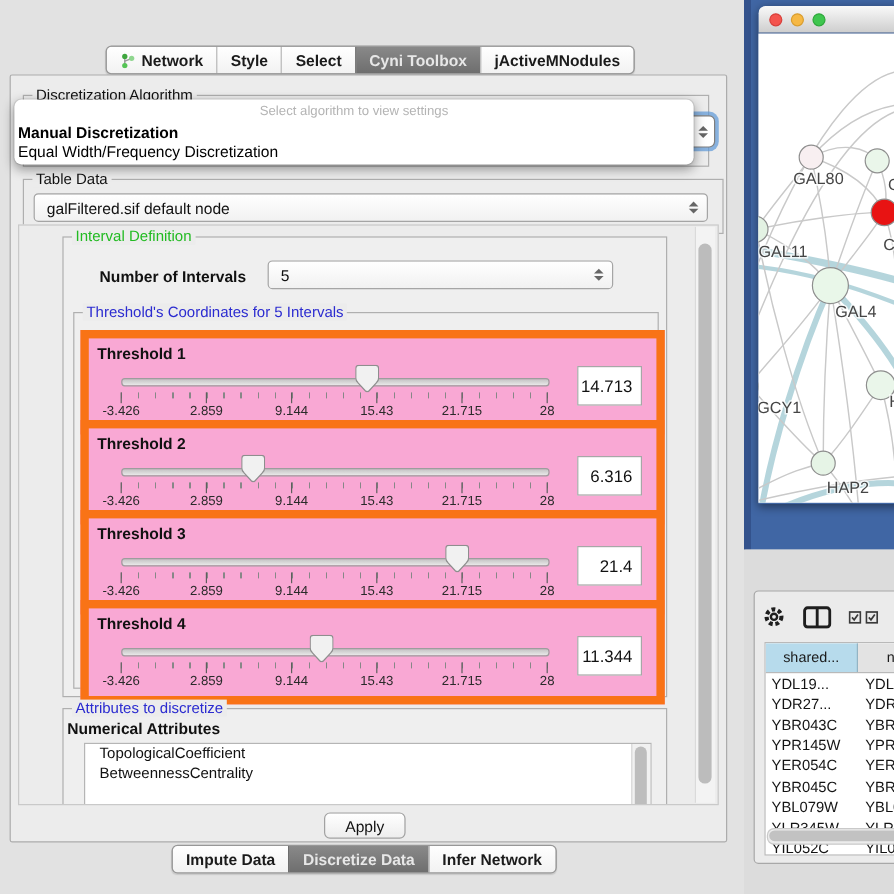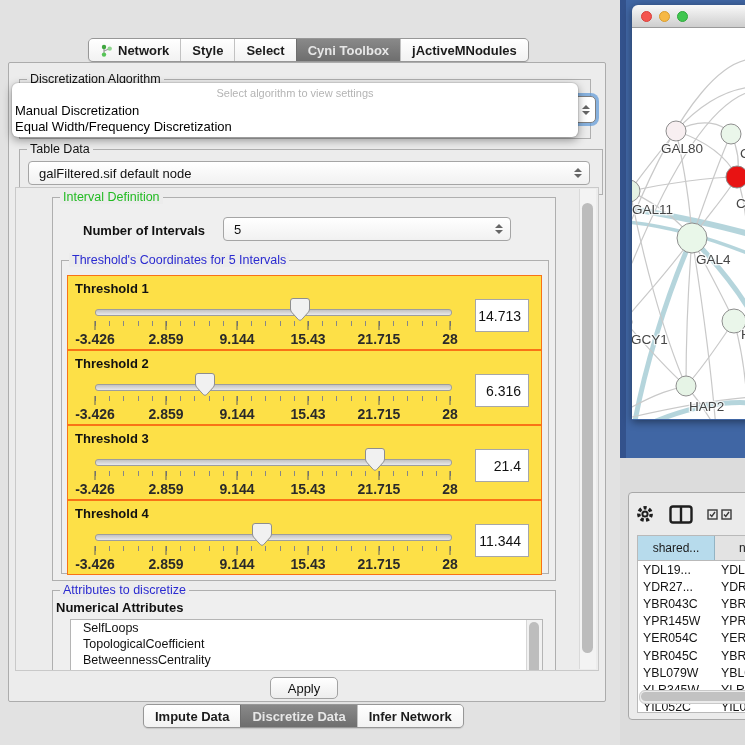--- a/index.html
+++ b/index.html
@@ -30,35 +30,35 @@
   
   .combo{position:absolute;background:linear-gradient(#FFFFFF,#F1F1F1);border:1px solid #A5A5A5;border-radius:4px;display:flex;align-items:center;font-size:13px;color:#111;padding:0 22px 0 10px;box-sizing:border-box;}
   .arrows{position:absolute;right:7px;top:50%;transform:translateY(-50%);display:flex;flex-direction:column;gap:2px;}
   .arrows i{width:0;height:0;border-left:4px solid transparent;border-right:4px solid transparent;display:block;}
   .arrows .up{border-bottom:4px solid #666;}
   .arrows .dn{border-top:4px solid #666;}
   
   #algo-popup{position:absolute;left:12px;top:83px;width:566px;height:54px;background:#FFF;border-radius:6px;box-shadow:0 3px 10px rgba(0,0,0,.4),0 0 0 1px rgba(0,0,0,.08);z-index:50;overflow:hidden;}
   #algo-popup .hint{font-size:11px;color:#B4B4B4;text-align:center;padding-top:4px;height:16px;}
   #algo-popup .item{font-size:13px;color:#000;padding-left:3px;height:16px;line-height:16px;}
-  #algo-popup .item.bold{font-weight:400;}
+  #algo-popup .item.bold{font-weight:700;}
   #focus-combo{position:absolute;left:562px;top:96px;width:32px;height:25px;background:#FFF;border:1px solid #7E7E7E;border-radius:5px;box-shadow:0 0 0 3px rgba(92,152,216,.7);z-index:40;}
   
   #scrollpane{position:absolute;left:6px;top:124px;width:582px;height:482px;border:1px solid #C9C9C9;overflow:hidden;background:#ECECEC;}
   .vsb{position:absolute;right:2px;top:1px;width:16px;height:480px;background:#F3F3F3;border-left:1px solid #DADADA;}
   .vsb-thumb{position:absolute;left:2px;top:14px;width:11px;height:450px;background:#BCBCBC;border-radius:6px;}
   
-  .tbox{position:absolute;left:5px;width:473px;height:73px;border:1px solid #f97316;background:#fde047;}
+  .tbox{position:absolute;left:5px;width:473px;height:73px;border:7px solid #f97316;background:#f9a8d4;}
   .tbox .t-label{position:absolute;left:7px;top:5px;font-size:13px;font-weight:700;color:#111;}
   .track{position:absolute;left:27px;top:33px;width:355px;height:5px;background:linear-gradient(#C3C3C3,#E9E9E9);border:1px solid #9D9D9D;border-radius:3px;}
   .thumb{position:absolute;top:22px;width:20px;height:23px;}
   .scale{position:absolute;left:27px;top:45px;width:356px;height:24px;}
   .ticks{position:absolute;left:0;top:0;width:100%;height:5px;background-image:repeating-linear-gradient(90deg,#878787 0,#878787 1px,transparent 1px,transparent 14.2px);}
   .majtick{position:absolute;top:0;width:1px;height:9px;background:#5F5F5F;transform:translateX(-0.5px);}
-  .tick-label{position:absolute;top:10px;font-size:14px;font-weight:700;color:#2A2A2A;transform:translateX(-50%);white-space:nowrap;}
+  .tick-label{position:absolute;top:10px;font-size:11px;font-weight:400;color:#2A2A2A;transform:translateX(-50%);white-space:nowrap;}
   .val{position:absolute;left:407px;top:23px;width:54px;height:33px;background:#FFF;border:1px solid #A7A7A7;font-size:14px;color:#111;display:flex;align-items:center;justify-content:flex-end;padding-right:7px;box-sizing:border-box;}
   
   #attr-list{position:absolute;left:17px;top:28px;width:473px;height:140px;background:#FFF;border:1px solid #B5B5B5;box-sizing:border-box;overflow:hidden;}
   #attr-list .row{font-size:12.5px;color:#111;padding:1px 0 1px 12px;height:14px;line-height:14px;}
   .list-vsb{position:absolute;right:0;top:0;width:15px;height:100%;background:#F1F1F1;border-left:1px solid #D6D6D6;}
   .list-vsb .list-thumb{position:absolute;left:2px;top:2px;width:10px;height:95%;background:#BDBDBD;border-radius:5px;}
   
   #apply-btn{position:absolute;left:261px;top:614px;width:68px;height:22px;background:linear-gradient(#FFFFFF,#EDEDED);border:1px solid #A2A2A2;border-radius:5px;font-size:13px;color:#111;display:flex;align-items:center;justify-content:center;}
   
   #desktop{position:absolute;left:620px;top:0;width:125px;height:458px;background:linear-gradient(90deg,#33528C 0px,#33528C 6px,#4066A4 6px);}
@@ -246,21 +246,20 @@
     <div class="val">11.344</div>
   </div>
 </div>
         </div>
       </div>
 
       <div class="grp" style="left:36px;top:402px;width:502px;height:150px;background:#EFEFEF;">
         <span class="grp-label blue">Attributes to discretize</span>
         <span style="position:absolute;left:3px;top:9px;font-size:13px;font-weight:700;color:#111;">Numerical Attributes</span>
         <div id="attr-list">
-          <div class="row">SelfLoops</div>
             <div class="row">TopologicalCoefficient</div>
             <div class="row">BetweennessCentrality</div>
             <div class="list-vsb">
               <div class="list-thumb"></div>
             </div>
         </div>
       </div>
 
       <div class="vsb">
           <div class="vsb-thumb"></div>

